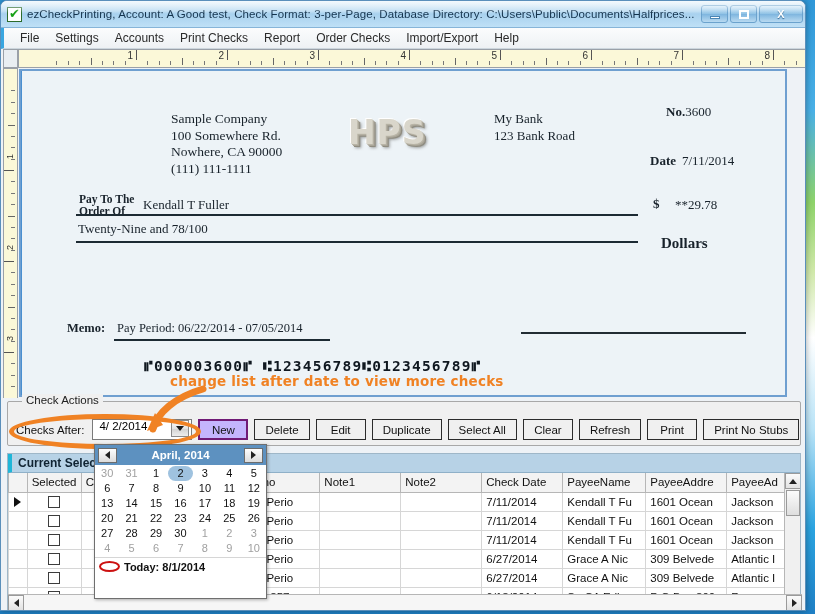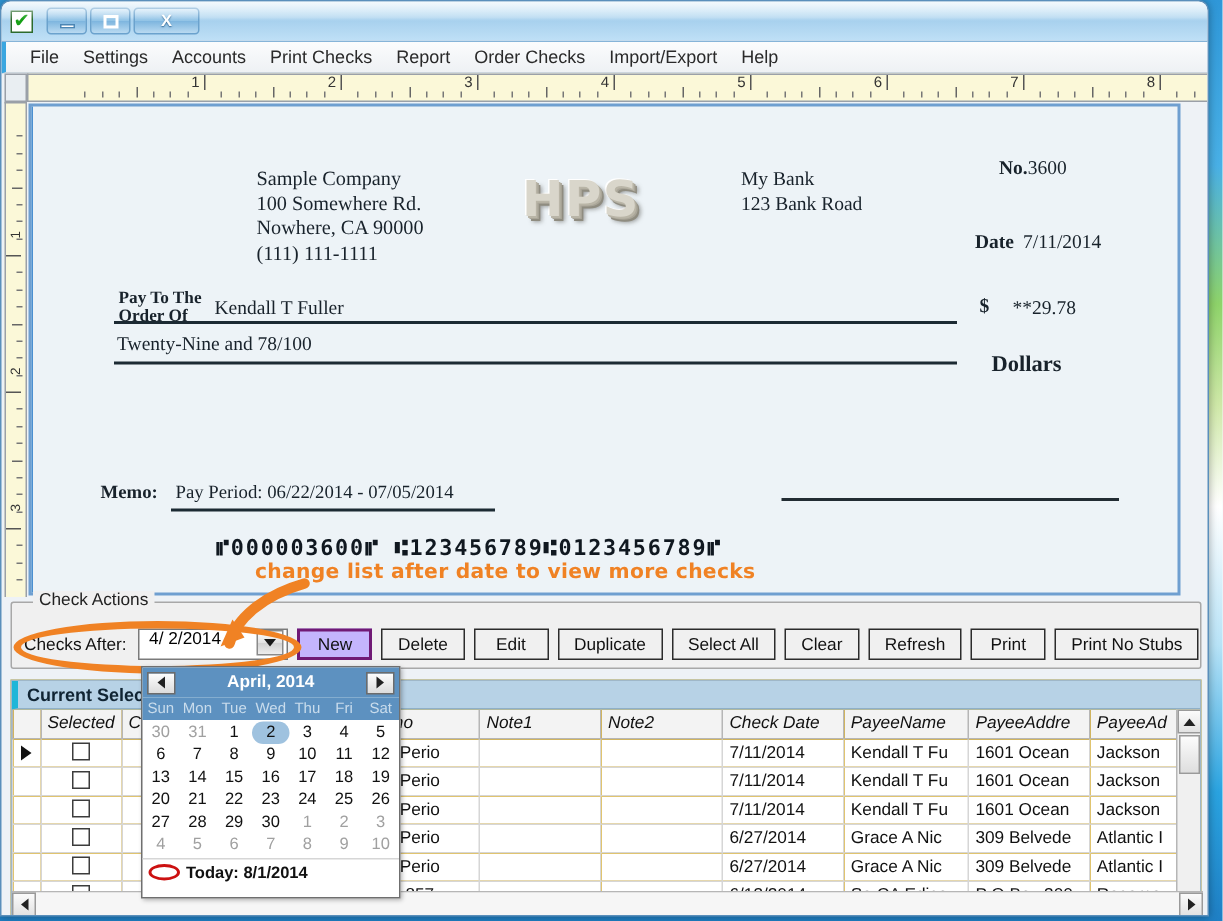--- a/index.html
+++ b/index.html
@@ -235,21 +235,21 @@
   }
   #grid-scroll{ position:relative; height:138px; overflow:hidden;}
   table#check-grid{
     border-collapse:collapse; width:100%; table-layout:fixed;
     font-size:11.5px; color:#111;
   }
   #check-grid th{
     height:19px; background:#f3f3f3;
     border:1px solid #b6b6b6; border-top:none;
     font-weight:normal; text-align:left; padding:0 4px;
-    white-space:nowrap; overflow:hidden;font-style:italic;
+    white-space:nowrap; overflow:hidden;
   }
   #check-grid td{
     height:19px; border:1px solid #d6d6d6;
     padding:0 4px; white-space:nowrap; overflow:hidden;
     background:#fff;
   }
   td.rowhdr, th.rowhdr{ background:#f3f3f3; border:1px solid #b6b6b6; width:18px; padding:0;}
   td.rowhdr .caret{
     width:0;height:0;margin:0 auto;
     border-top:5px solid transparent;border-bottom:5px solid transparent;
@@ -326,20 +326,21 @@
 </style>
 </head>
 <body>
 
 <div id="desk-right"></div>
 
 <div id="app-window">
 
   <div id="title-bar">
     <div class="win-icon"></div>
+    <div id="title-text">ezCheckPrinting, Account: A Good test, Check Format: 3-per-Page, Database Directory: C:\Users\Public\Documents\Halfprices...</div>
     <div class="win-btns">
       <div class="win-btn">
           <span class="glyph-min"></span>
         </div>
       <div class="win-btn">
           <span class="glyph-max"></span>
         </div>
       <div class="win-btn close">X</div>
     </div>
   </div>
@@ -674,29 +675,20 @@
   <div id="calendar">
     <div id="cal-head">
       <div class="nav">
           <span class="tri-left-s"></span>
         </div>
       <div id="cal-title">April, 2014</div>
       <div class="nav">
           <span class="tri-right-s"></span>
         </div>
     </div>
-    <div id="cal-dow">
-      <span>Sun</span>
-      <span>Mon</span>
-      <span>Tue</span>
-      <span>Wed</span>
-      <span>Thu</span>
-      <span>Fri</span>
-      <span>Sat</span>
-    </div>
     <div id="cal-days">
         <div class="out">30</div>
         <div class="out">31</div>
         <div>1</div>
         <div class="sel">2</div>
         <div>3</div>
         <div>4</div>
         <div>5</div>
         <div>6</div>
         <div>7</div>

